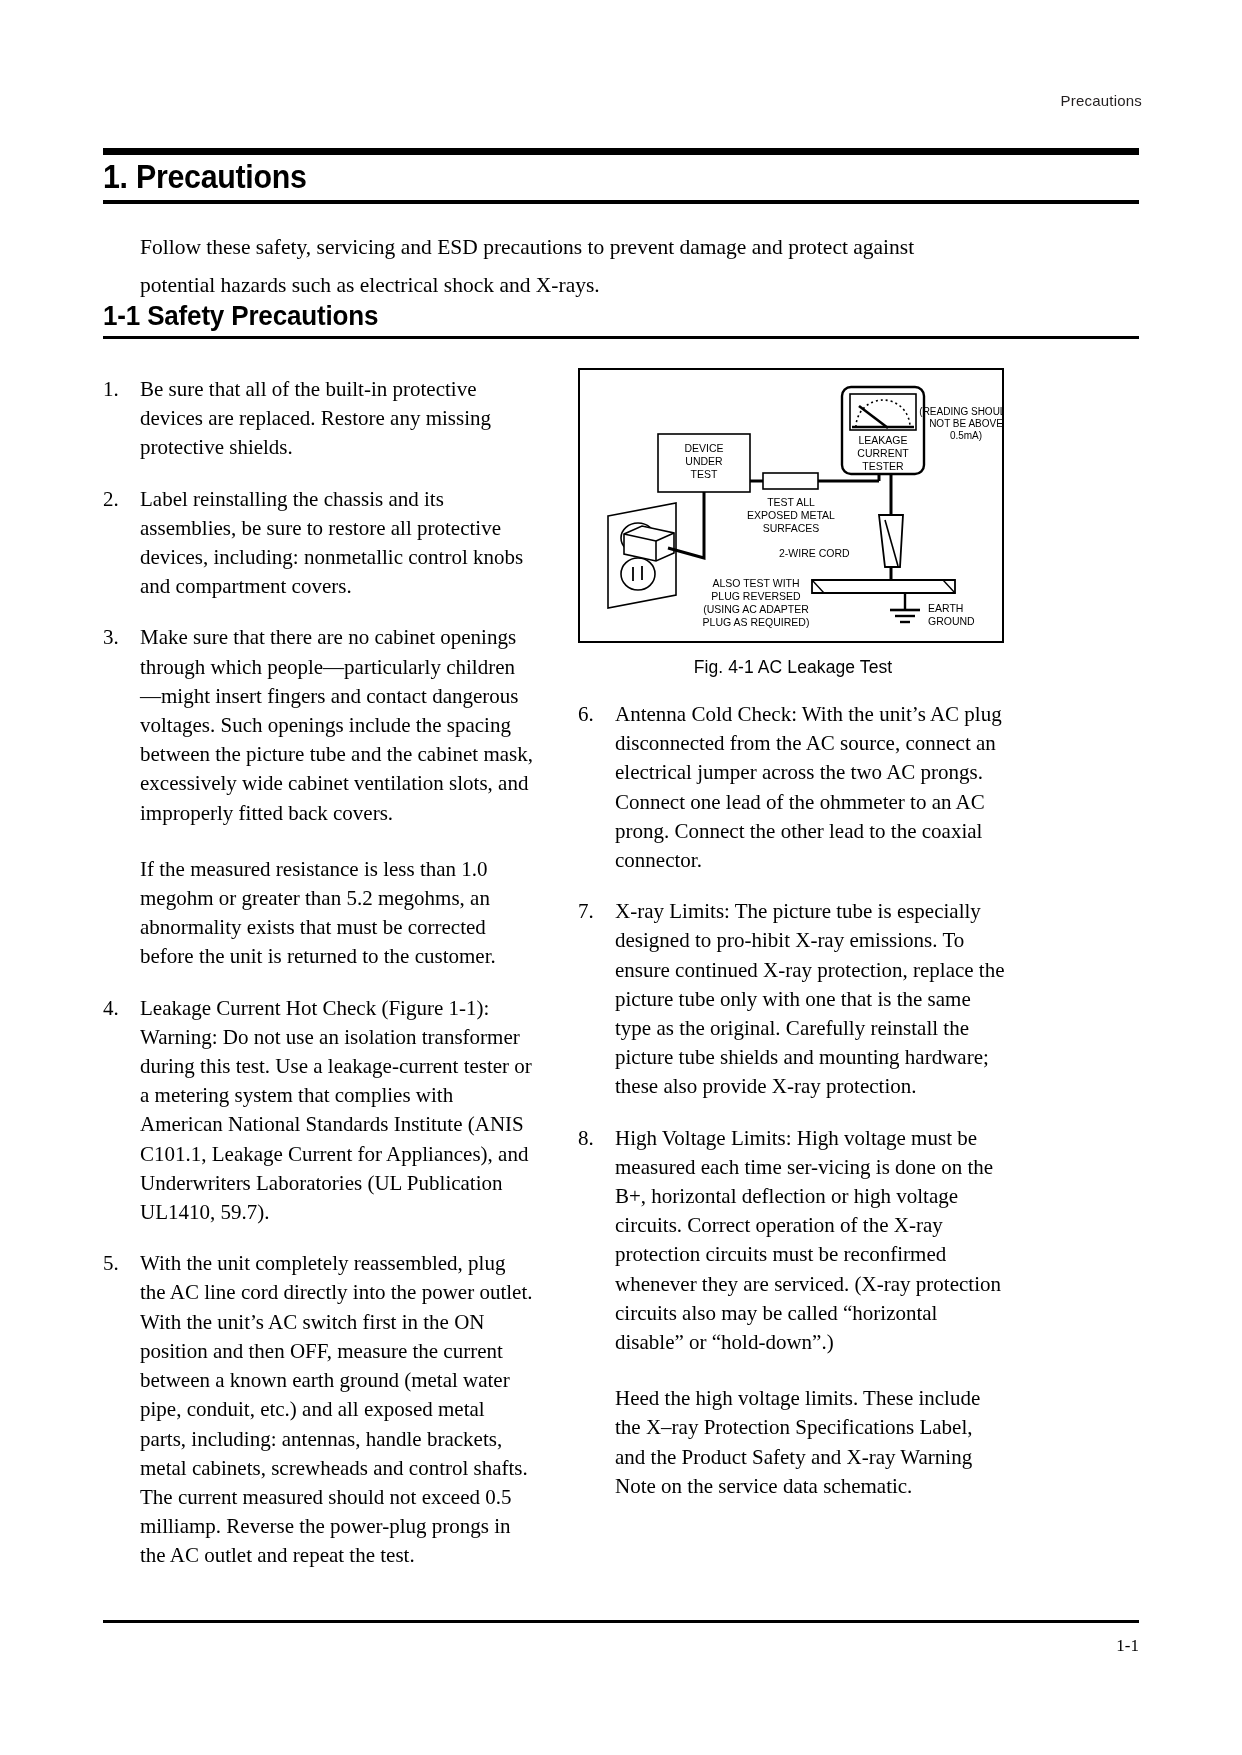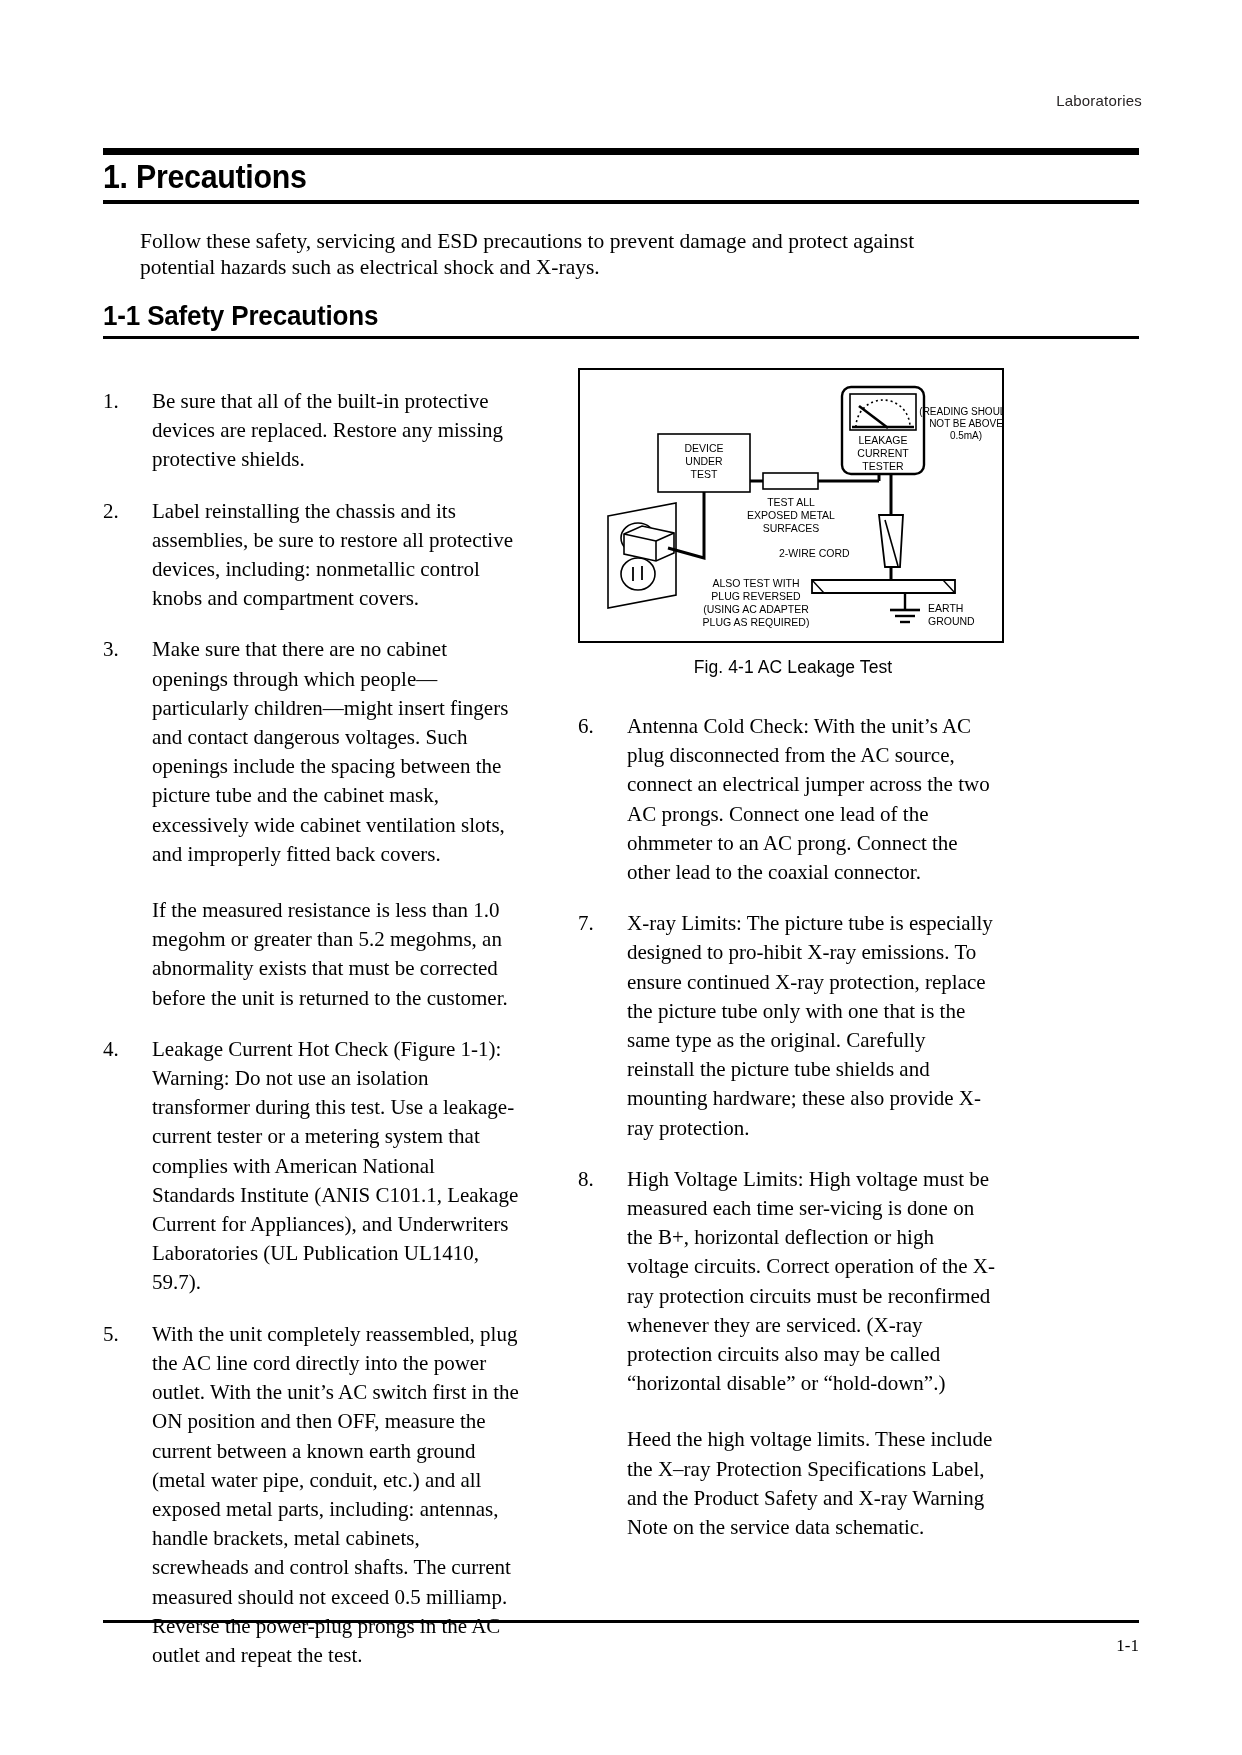--- a/index.html
+++ b/index.html
@@ -59,21 +59,21 @@
     height: 4px;
     background: #000;
   }
 
   .intro-para {
     position: absolute;
     left: 140px;
     width: 832px;
     top: 228px;
     font-size: 21.5px;
-    line-height: 26px;
+    line-height: 38px;
     text-align: left;
   }
 
   .section-title {
     position: absolute;
     left: 103px;
     top: 300px;
     font-family: "Liberation Sans", sans-serif;
     font-weight: bold;
     font-size: 28px;
@@ -105,21 +105,21 @@
     padding-left: 37px;
     margin-bottom: 22px;
   }
   .item .num {
     position: absolute;
     left: 0;
     top: 0;
     width: 30px;
     text-align: left;
   }
-  .item p { margin: 12px; }
+  .item p { margin: 0; }
   .item p + p { margin-top: 27px; }
 
   
   .figure-wrap {
     position: absolute;
     left: 578px;
     top: 368px;
     width: 430px;
   }
   .fig-box {
@@ -154,21 +154,21 @@
     top: 1636px;
     font-family: Liberation Serif, serif;
     font-size: 17px;
   }
 </style>
 </head>
 <body>
 
 <div class="page">
 
-  <div class="running-header">Laboratories</div>
+  <div class="running-header">Precautions</div>
 
   <div class="rule-thick-top"></div>
   <div class="chapter-title">1. Precautions</div>
   <div class="rule-thin-under-title"></div>
 
   <div class="intro-para">Follow these safety, servicing and ESD precautions to prevent damage and protect against potential hazards such as electrical shock and X-rays.</div>
 
   <div class="section-title">1-1 Safety Precautions</div>
   <div class="rule-under-section"></div>
 

